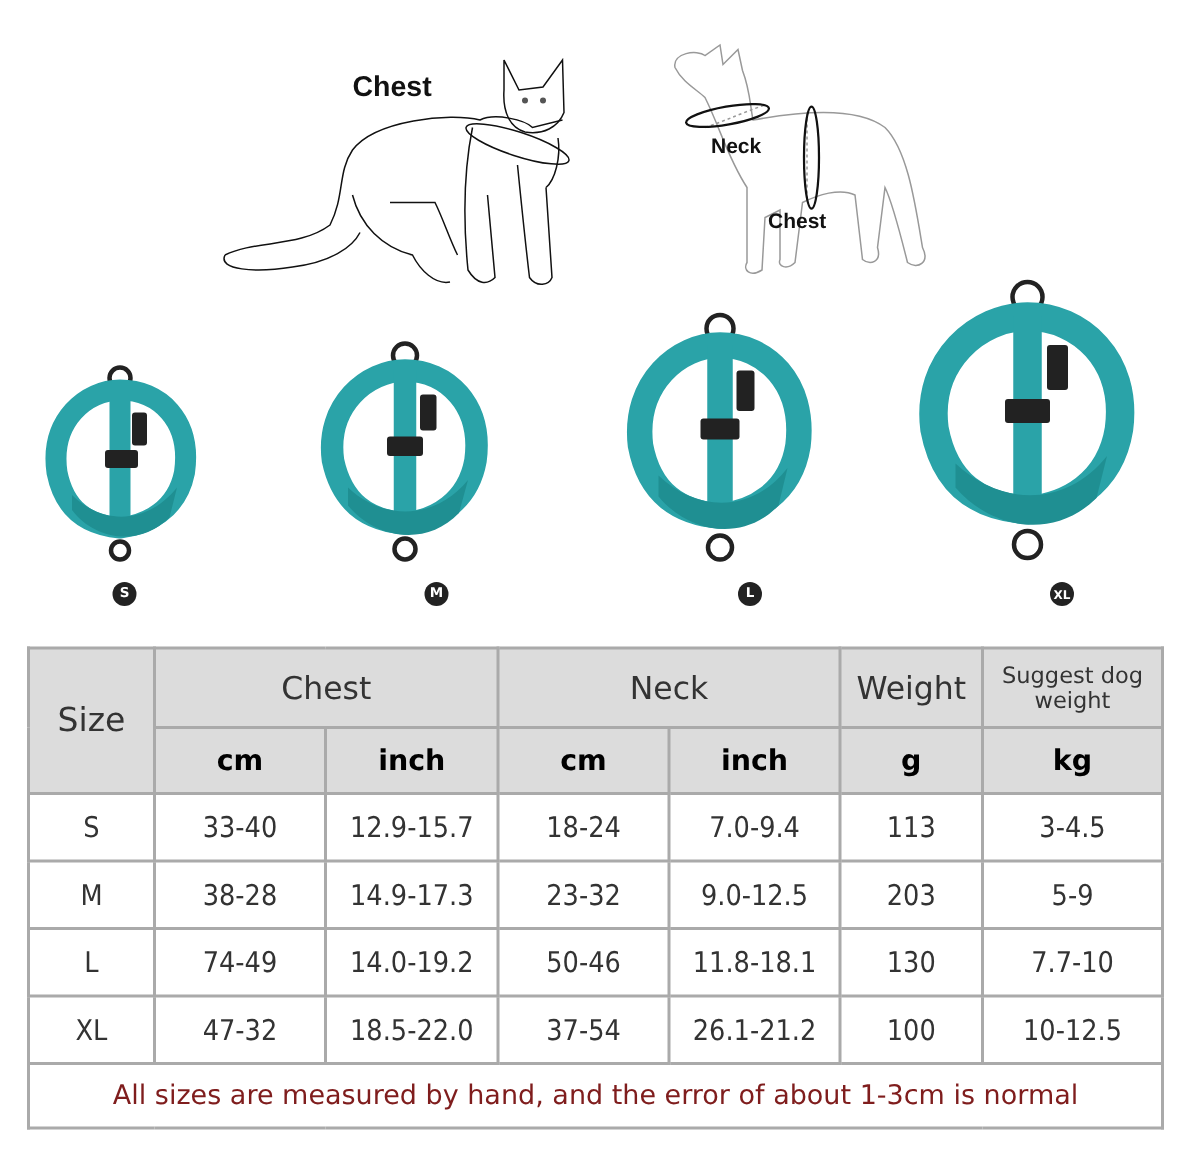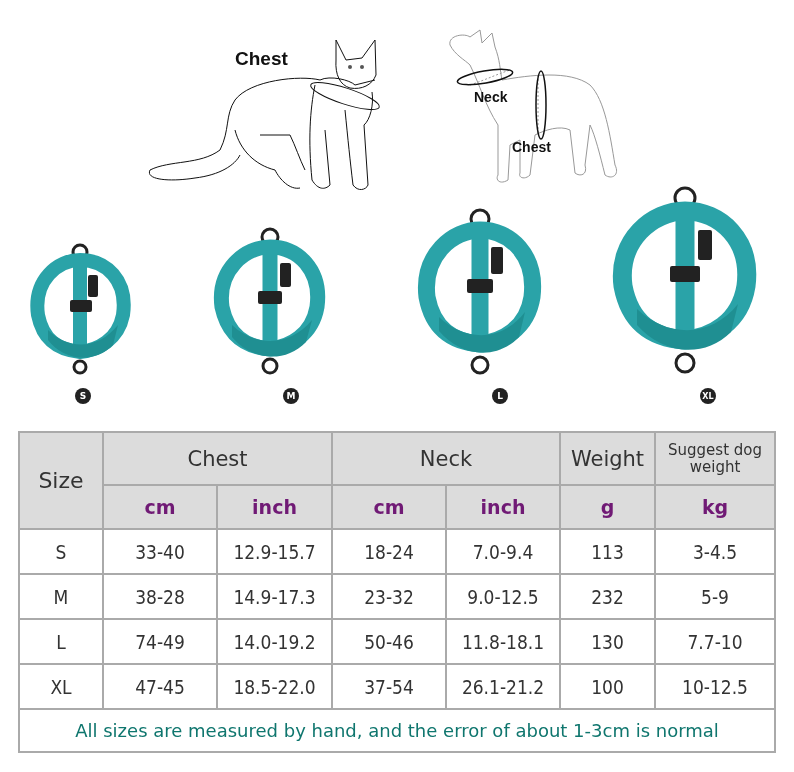--- a/index.html
+++ b/index.html
@@ -4,23 +4,23 @@
 <style>
   html,body{margin:0;padding:0;background:#fff;}
   body{width:794px;height:772px;position:relative;overflow:hidden;font-family:"DejaVu Sans","Liberation Sans",sans-serif;color:#333;}
   .abs{position:absolute;}
   .label-bold{font-family:"Liberation Sans",sans-serif;font-weight:bold;color:#111;}
   .size-badge{width:16px;height:16px;border-radius:50%;background:#222;color:#fff;font-size:9px;font-weight:bold;display:flex;align-items:center;justify-content:center;font-family:"DejaVu Sans",sans-serif;}
   table.sz{position:absolute;left:18px;top:431px;width:756px;border-collapse:collapse;table-layout:fixed;}
   table.sz td{border:2px solid #aaa;text-align:center;vertical-align:middle;padding:0;}
   .hd{background:#dcdcdc;color:#333;}
   .h1{height:51px;font-size:21px;}
-  .h2{height:42px;font-size:19px;font-weight:bold;color:#701a75;}
+  .h2{height:42px;font-size:19px;font-weight:bold;color:#000000;}
   .body td{height:43px;font-size:19px;color:#333;font-family:"DejaVu Sans Condensed","DejaVu Sans",sans-serif;}
-  .note td{height:41px;font-size:18px;color:#0f766e;margin-top:40px;}
+  .note td{height:41px;font-size:18px;color:#7f1d1d;margin-top:40px;}
   .small{font-size:15px;line-height:17px;}
 </style>
 </head>
 <body>
 
 <div class="abs" style="left:140px;top:30px;width:250px;height:165px;">
   <svg width="250" height="165" viewBox="0 0 250 165">
     <g fill="none" stroke="#111" stroke-width="1">
       <path d="M10 140 C30 130 60 135 80 120 C90 100 85 85 95 70 C110 50 160 45 180 50 C190 45 210 50 215 55 L235 50"></path>
       <path d="M10 140 C5 150 30 152 55 148 C80 145 95 135 100 125"></path>
@@ -140,35 +140,35 @@
       <td>7.0-9.4</td>
       <td>113</td>
       <td>3-4.5</td>
     </tr>
     <tr>
       <td>M</td>
       <td>38-28</td>
       <td>14.9-17.3</td>
       <td>23-32</td>
       <td>9.0-12.5</td>
-      <td>232</td>
+      <td>203</td>
       <td>5-9</td>
     </tr>
     <tr>
       <td>L</td>
       <td>74-49</td>
       <td>14.0-19.2</td>
       <td>50-46</td>
       <td>11.8-18.1</td>
       <td>130</td>
       <td>7.7-10</td>
     </tr>
     <tr>
       <td>XL</td>
-      <td>47-45</td>
+      <td>47-32</td>
       <td>18.5-22.0</td>
       <td>37-54</td>
       <td>26.1-21.2</td>
       <td>100</td>
       <td>10-12.5</td>
     </tr>
   </tbody>
   <tbody class="note">
     <tr>
       <td colspan="7">All sizes are measured by hand, and the error of about 1-3cm is normal</td>

